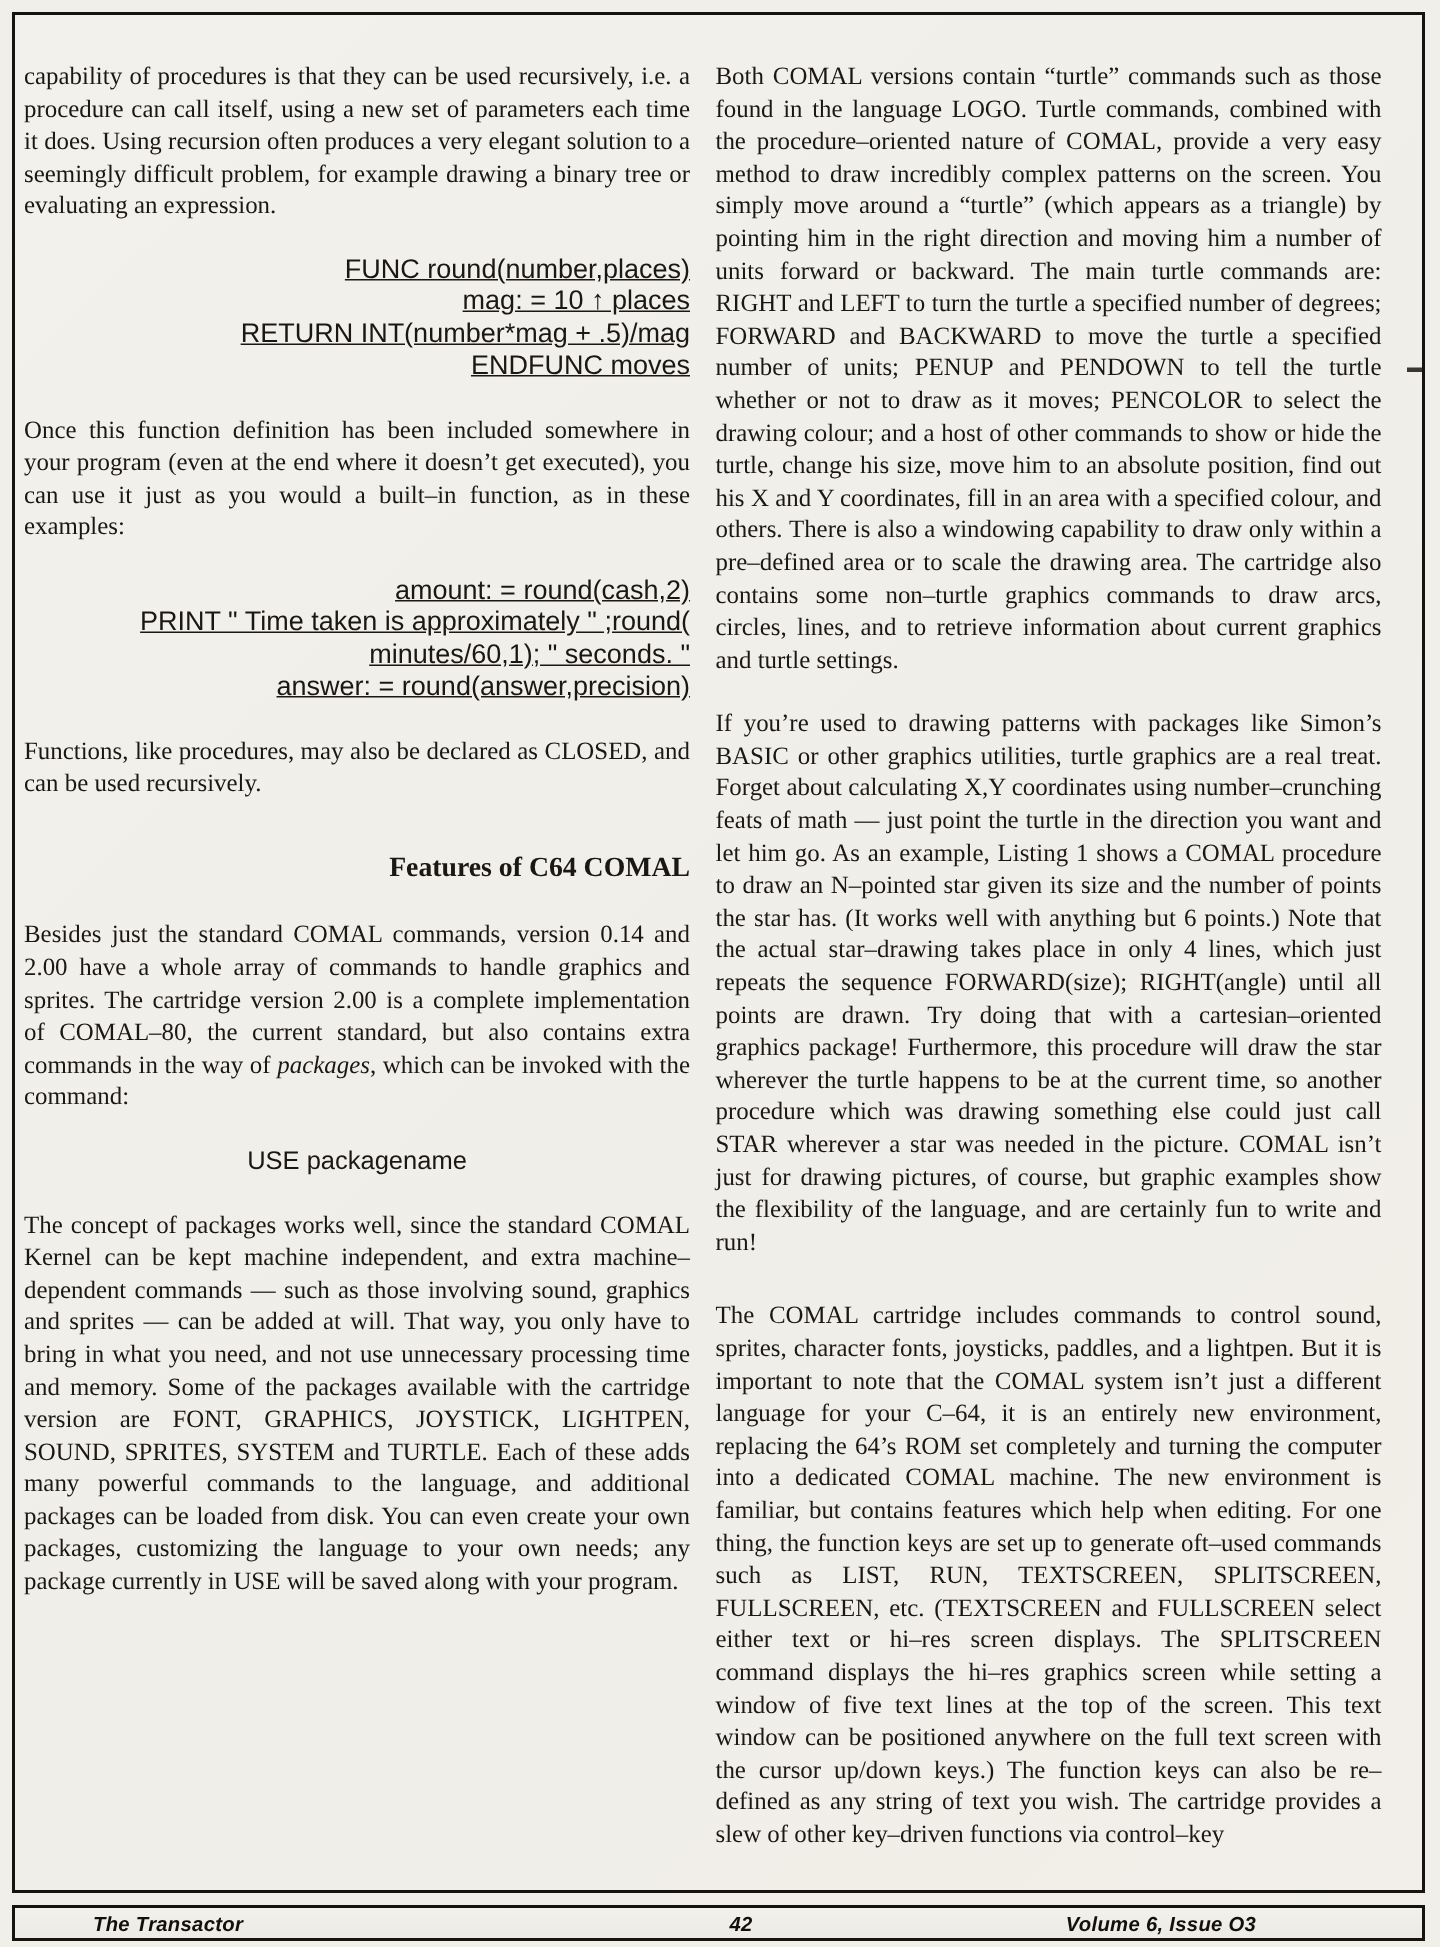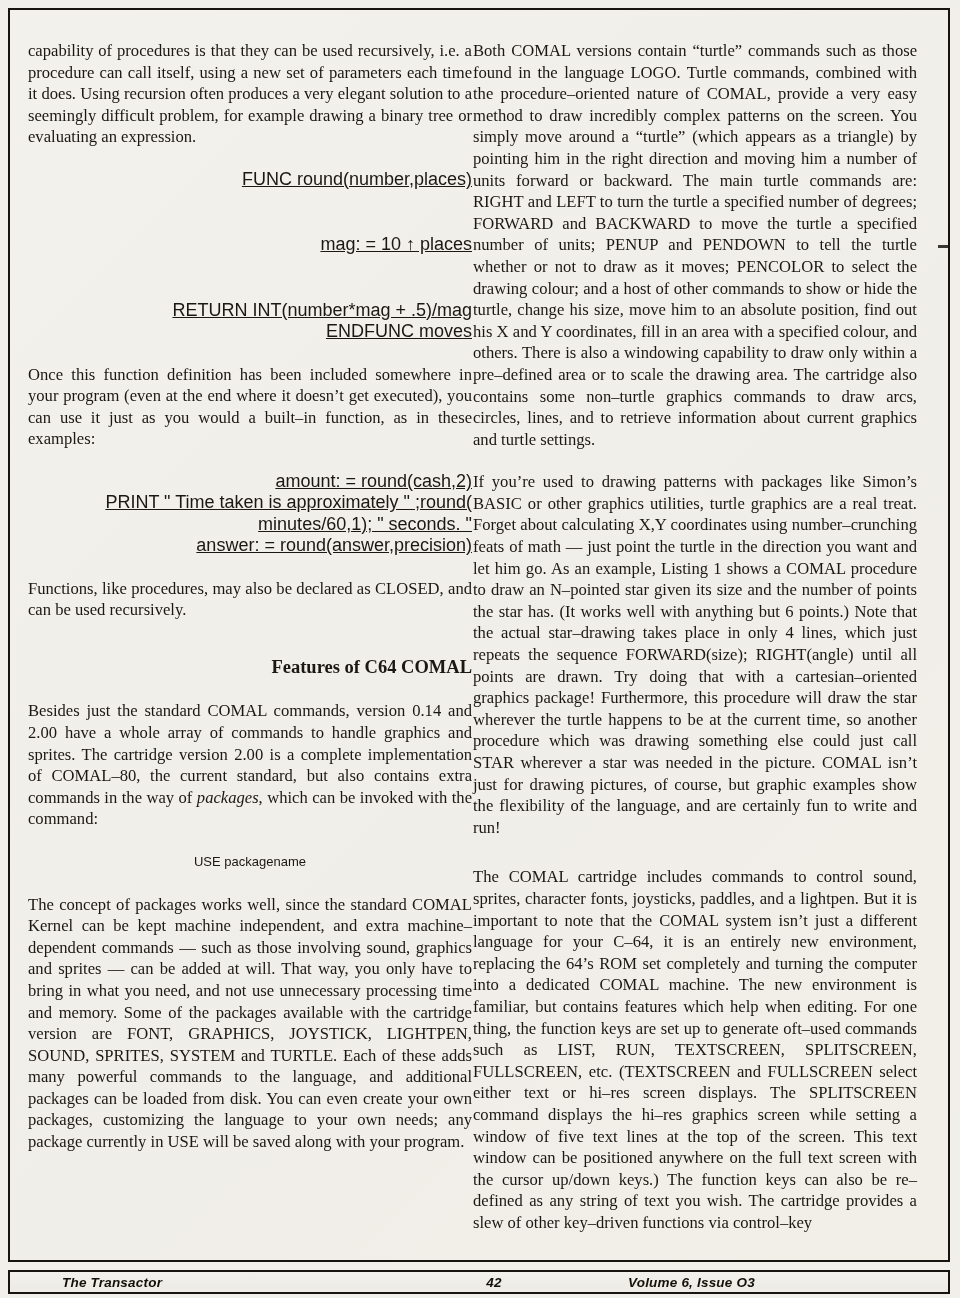--- a/index.html
+++ b/index.html
@@ -20,51 +20,51 @@
     left: 8px;
     top: 8px;
     width: 942px;
     height: 1254px;
     border: 2px solid #17130e;
     box-sizing: border-box;
     background: linear-gradient(135deg, #f3f1eb 0%, #f0eee8 60%, #f2efe9 100%);
   }
   .columns {
     display: flex;
-    gap: 1px;
-    padding: 30px 15px 0 18px;
+    gap: 17px;
+    padding: 30px 15px 0 6px;
   }
   .col {
     width: 444px;
     font-size: 16.6px;
     line-height: 21.6px;
     text-align: justify;
   }
   .para { margin: 0 0 21px 0; }
   .para.first { margin-top: 0; }
   .code {
     font-family: "Liberation Sans", sans-serif;
     font-size: 18px;
     line-height: 21.4px;
     text-align: right;
     margin: 0 0 21px 88px;
     white-space: nowrap;
     text-decoration: underline;
   }
   .code.code-ex { margin-left: 72px; white-space: normal; }
-  .code-line.ind { padding-left: 16px; margin-top: 44px; }
+  .code-line.ind { padding-left: 16px; }
   .heading {
     font-size: 18.5px;
     font-weight: bold;
     margin: 36px 0 22px 0;
     text-align: right;
   }
   .use-line {
     font-family: "Liberation Sans", sans-serif;
-    font-size: 13px;
+    font-size: 17px;
     text-align: center;
     margin: 0 0 21px 0;
   }
   .para i { font-style: italic; }
   .gap-top { margin-top: 28px; }
   .margin-mark {
     position: absolute;
     left: 938px;
     top: 245px;
     width: 10px;
@@ -85,21 +85,21 @@
     justify-content: space-between;
     font-family: "Liberation Sans", sans-serif;
     font-weight: bold;
     font-style: italic;
     font-size: 13.5px;
     letter-spacing: 0.2px;
     color: #121009;
   }
   .f-left  { width: 320px; padding-left: 22px; box-sizing: border-box; margin-left: 30px; }
   .f-center{ text-align: center; }
-  .f-right { width: 320px; padding-right: 28px; box-sizing: border-box; text-align: left; }
+  .f-right { width: 320px; padding-right: 28px; box-sizing: border-box; text-align: center; }
 </style>
 </head>
 <body>
 
 <div class="content-frame">
   <div class="columns">
 
     <div class="col">
       <p class="para first">capability of procedures is that they can be used recursively, i.e. a procedure can call itself, using a new set of parameters each time it does. Using recursion often produces a very elegant solution to a seemingly difficult problem, for example drawing a binary tree or evaluating an expression.</p>
 

